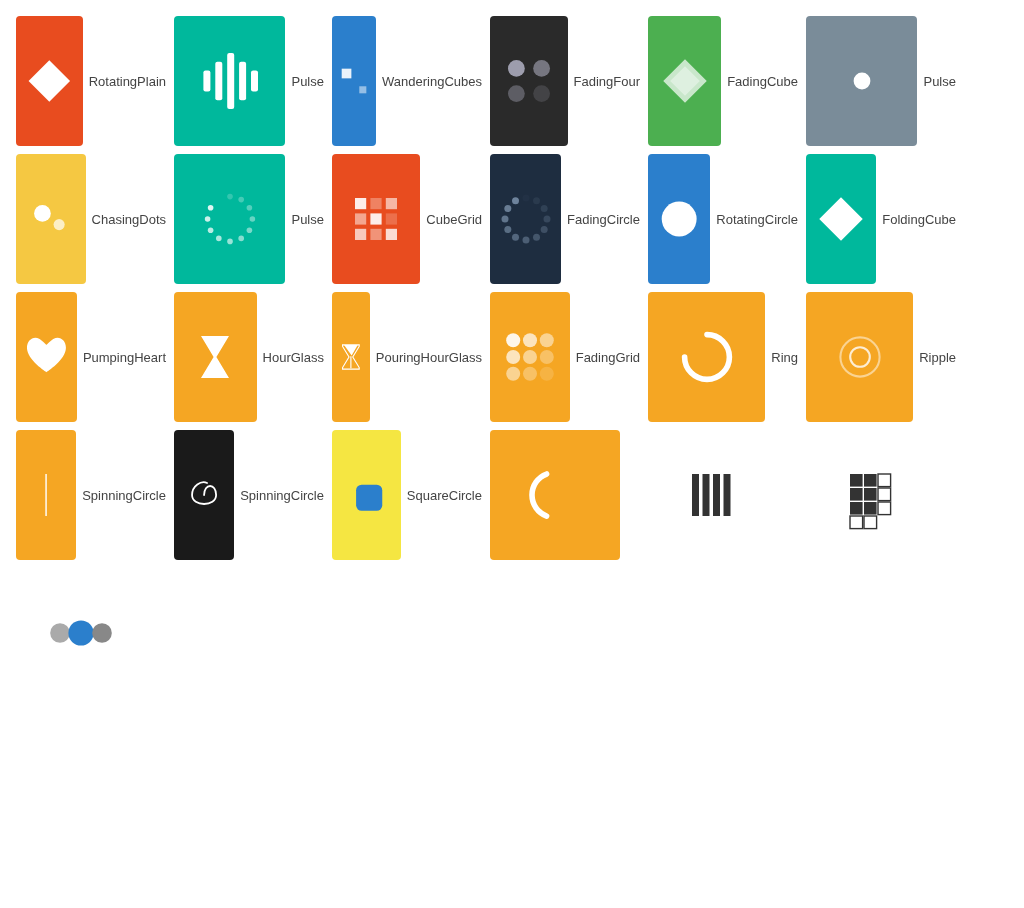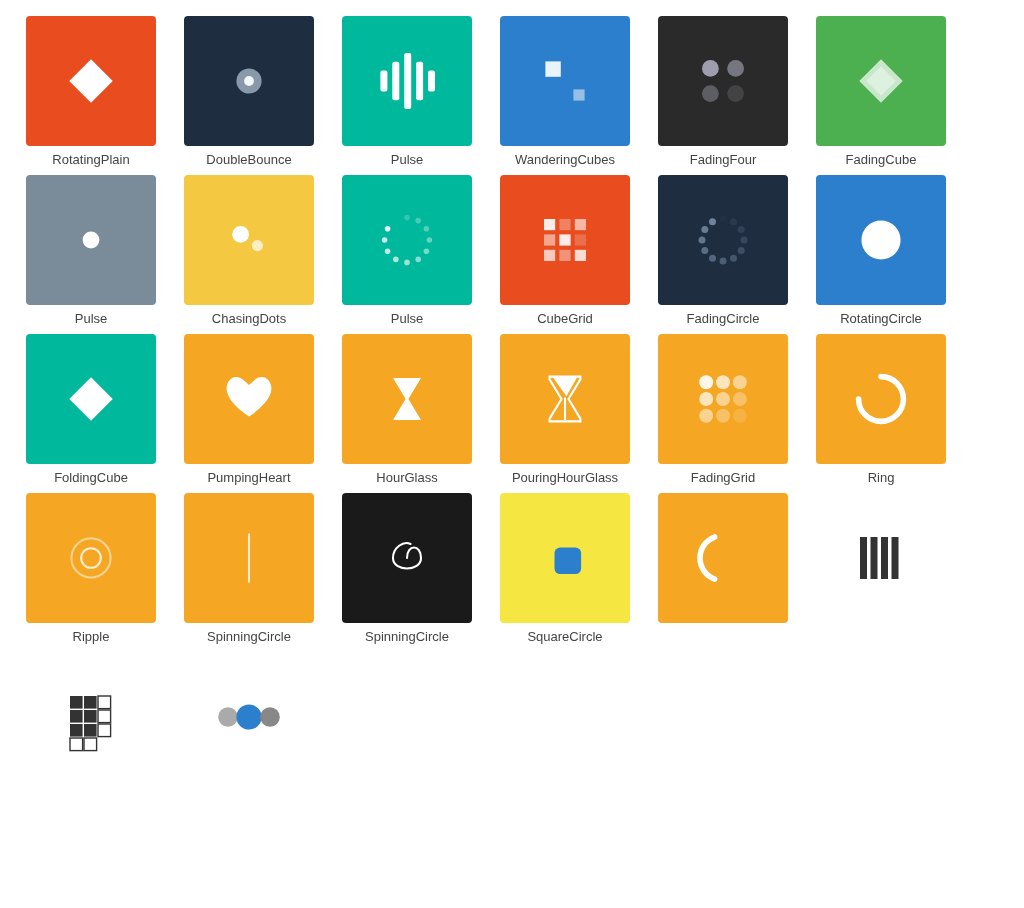--- a/index.html
+++ b/index.html
@@ -9,21 +9,21 @@
       padding: 16px;
     }
     .grid {
       display: grid;
       grid-template-columns: repeat(6, 150px);
       gap: 8px 8px;
       justify-content: start;
     }
     .item {
       display: flex;
-      flex-direction: column;
+      flex-direction: row;
       align-items: center;
       gap: 6px;
     }
     .tile {
       width: 130px;
       height: 130px;
       display: flex;
       align-items: center;
       justify-content: center;
       border-radius: 4px;
@@ -46,29 +46,20 @@
 <body>
 
 <div class="grid">
 <div class="item">
       <div class="tile" style="background: rgb(232, 76, 31);">
         <svg viewBox="0 0 100 100">
           <rect x="28" y="28" width="44" height="44" fill="white" transform="rotate(45 50 50)"></rect>
         </svg>
       </div>
       <div class="label">RotatingPlain</div>
-    </div>
-    <div class="item">
-      <div class="tile" style="background: rgb(30, 45, 64);">
-        <svg viewBox="0 0 100 100">
-          <circle cx="50" cy="50" r="18" fill="#8899aa"></circle>
-          <circle cx="50" cy="50" r="7" fill="white" opacity="0.9"></circle>
-        </svg>
-      </div>
-      <div class="label">DoubleBounce</div>
     </div>
     <div class="item">
       <div class="tile" style="background: rgb(0, 184, 156);">
         <svg viewBox="0 0 100 100">
           <rect x="12" y="35" width="10" height="30" rx="3" fill="white"></rect>
           <rect x="29" y="22.5" width="10" height="55" rx="3" fill="white"></rect>
           <rect x="46" y="10" width="10" height="80" rx="3" fill="white"></rect>
           <rect x="63" y="22.5" width="10" height="55" rx="3" fill="white"></rect>
           <rect x="80" y="35" width="10" height="30" rx="3" fill="white"></rect>
         </svg>

